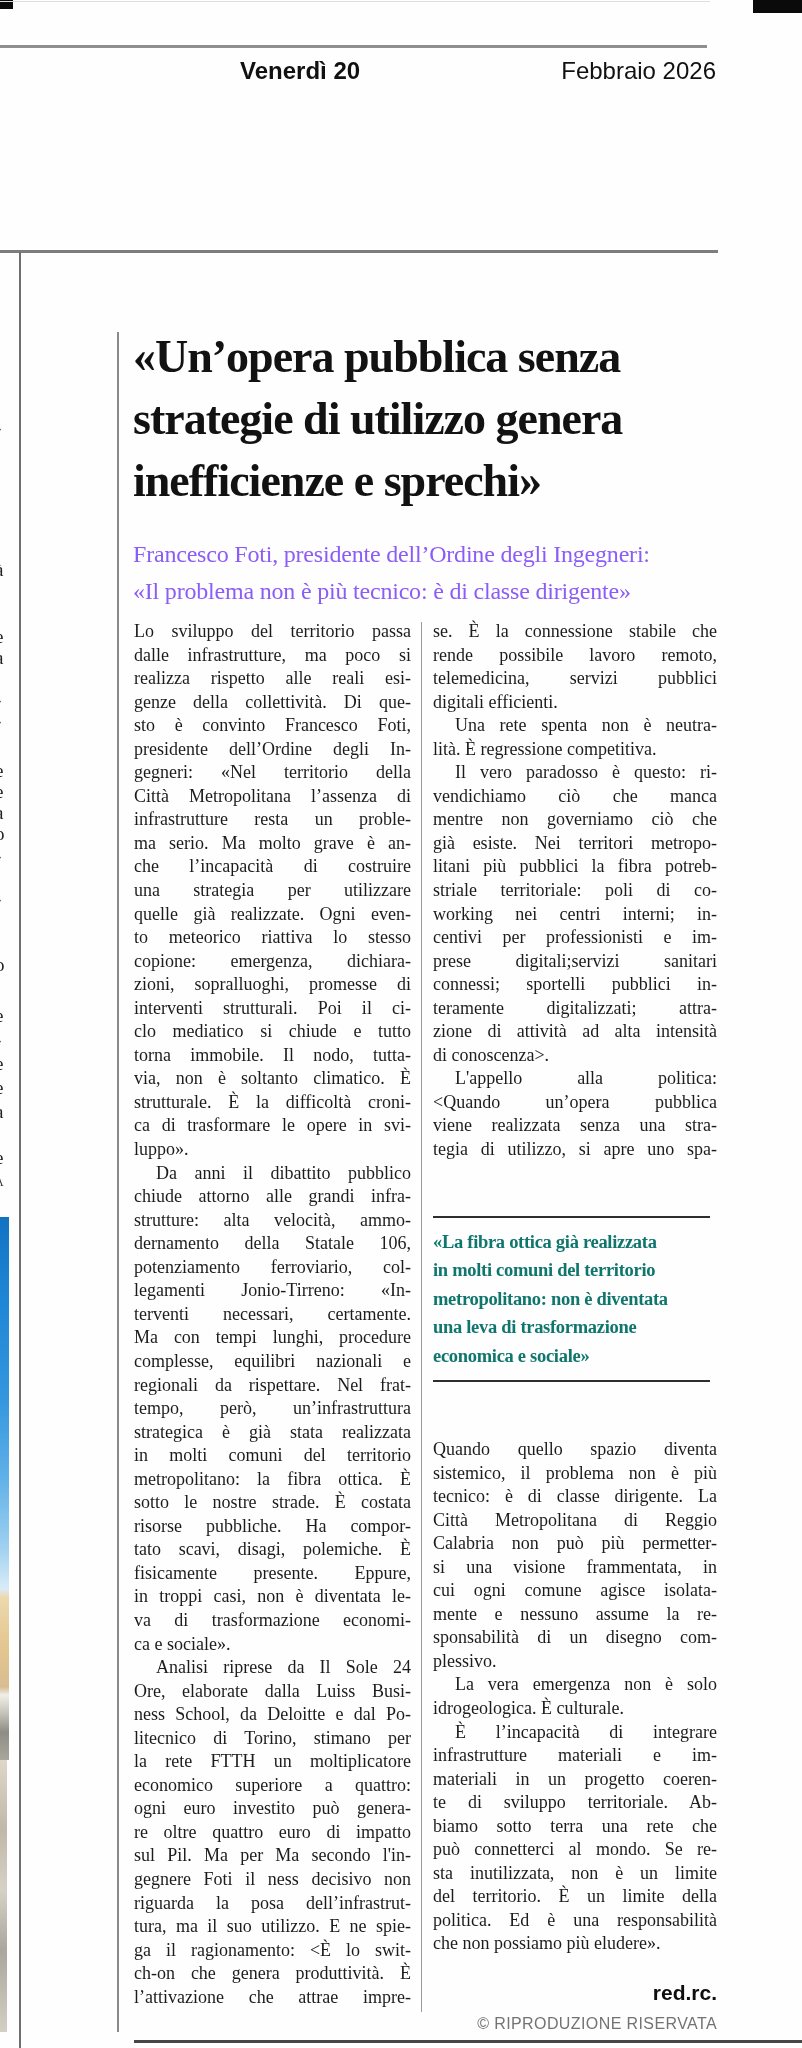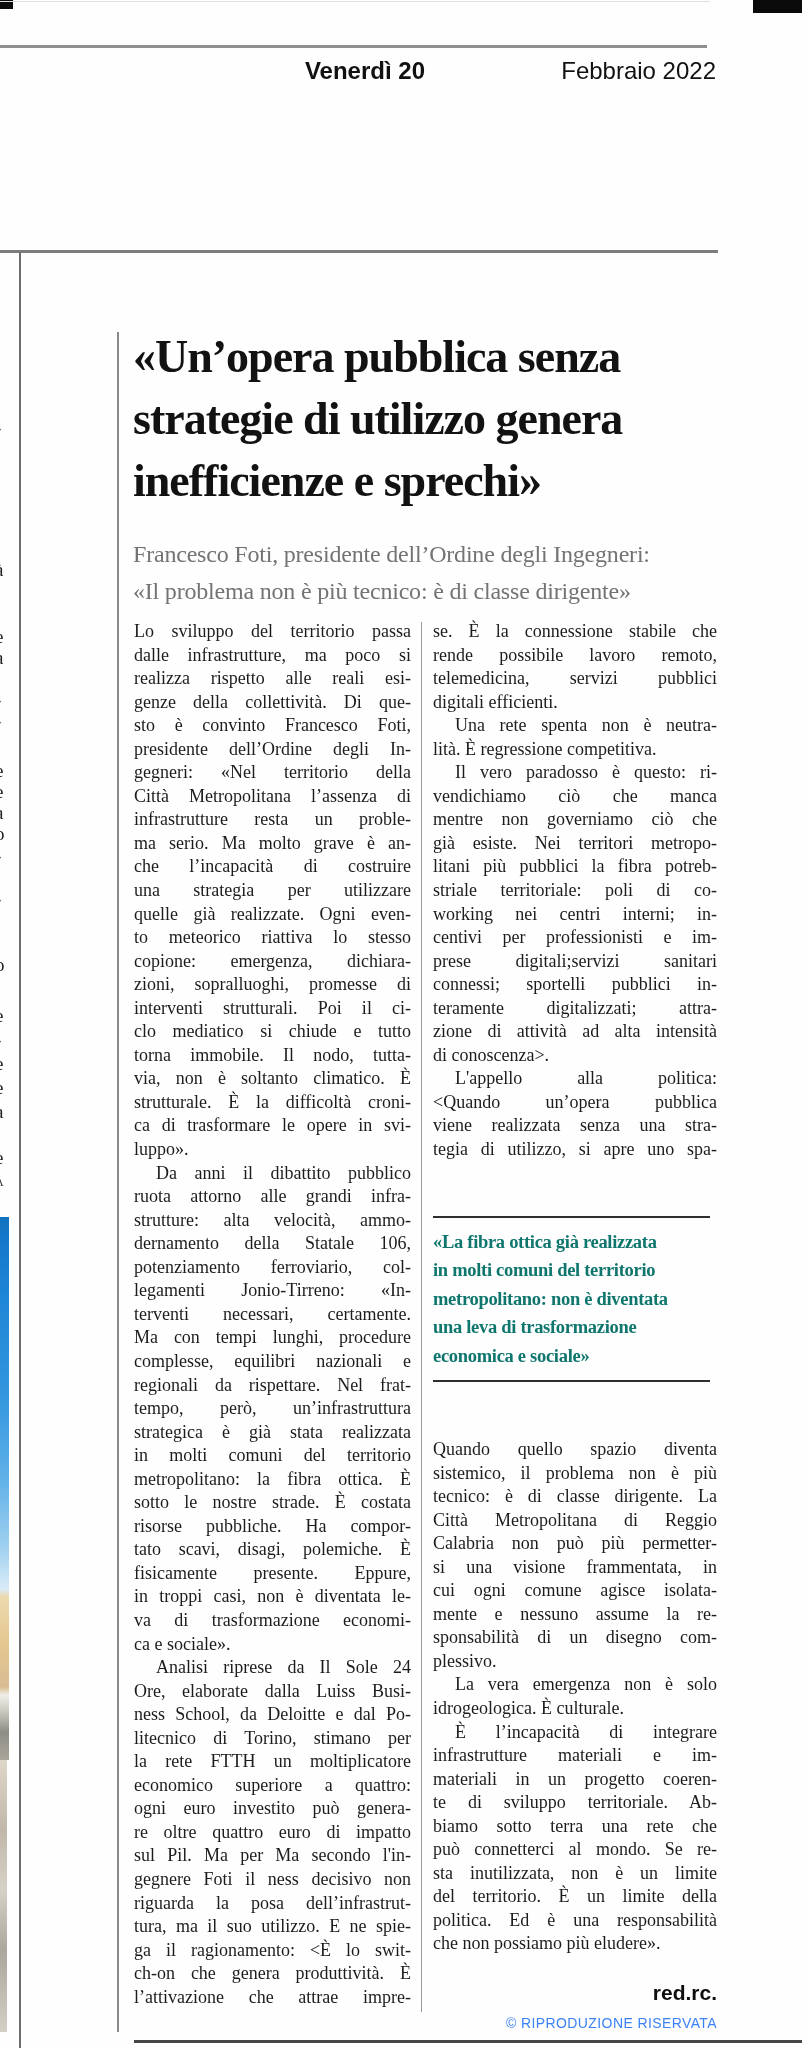--- a/index.html
+++ b/index.html
@@ -21,48 +21,48 @@
   .rule-bottom{position:absolute;left:134px;top:2040px;width:668px;height:3px;background:#474747;}
   .vline-farleft{position:absolute;left:19px;top:252px;width:2px;height:1796px;background:#6e6e6e;}
   .vline-article{position:absolute;left:117px;top:332px;width:2px;height:1700px;background:#8a8a8a;}
   .vline-divider{position:absolute;left:421px;top:622px;width:1px;height:1390px;background:#9a9a9a;}
   .pq-rule{position:absolute;left:433px;width:277px;height:2px;background:#2e2e2e;}
   .pq-rule.top{top:1216px;}
   .pq-rule.bottom{top:1380px;}
   
   .dateline{position:absolute;top:57px;left:0;width:802px;height:32px;
     font-family:"Liberation Sans", sans-serif;font-size:24px;color:#111;}
-  .date-day{position:absolute;left:240px;width:185px;text-align:right;font-weight:700;}
+  .date-day{position:absolute;left:240px;width:185px;font-weight:700;}
   .date-monthyear{position:absolute;left:490px;width:226px;text-align:right;font-weight:400;}
   
   .headline{position:absolute;left:133px;top:326px;width:592px;
     font-family:"Liberation Serif", serif;font-weight:700;font-size:46px;
     line-height:62px;letter-spacing:-1px;color:#121212;}
   .standfirst{position:absolute;left:133px;top:536px;width:592px;
     font-family:"Liberation Serif", serif;font-weight:400;font-size:24px;
-    line-height:37px;letter-spacing:-0.2px;color:#737373;}
+    line-height:37px;letter-spacing:-0.2px;color:#8b5cf6;}
   
   .bodycol{position:absolute;top:620px;font-size:18px;color:#1c1c1c;}
   .bodycol>div{height:23.55px;line-height:23.55px;overflow:hidden;
     text-align:justify;text-align-last:justify;}
   .bodycol>div.l{text-align-last:left;}
   .bodycol>div.ji{text-indent:22px;}
   .col1{left:134px;width:277px;}
   .col2a{left:433px;width:284px;}
   .col2b{left:433px;top:1438px;width:284px;}
   
   .pullquote{position:absolute;left:433px;top:1228px;width:280px;
     font-family:"Liberation Serif", serif;font-weight:700;font-size:18.5px;
     line-height:28.4px;letter-spacing:-0.3px;color:#0f766e;}
   .pullquote>div{white-space:nowrap;}
   
   .byline{position:absolute;left:433px;top:1981px;width:284px;text-align:right;
     font-family:"Liberation Sans", sans-serif;font-weight:700;font-size:21px;color:#0e0e0e;}
   .copyright{position:absolute;left:433px;top:2015px;width:284px;text-align:right;
-    font-family:"Liberation Sans", sans-serif;font-size:14px;letter-spacing:0.4px;color:#3b82f6;}
+    font-family:"Liberation Sans", sans-serif;font-size:16px;letter-spacing:0.4px;color:#737373;}
   
   .edge-frags{position:absolute;left:0;top:0;width:10px;height:2048px;}
   .edge-frags span{position:absolute;left:-5px;font-family:"Liberation Serif", serif;
     font-size:19px;line-height:19px;color:#222;}
   .edge-frags span:last-child{font-size:12px;color:#333;}
   .photo-sliver{position:absolute;left:0;top:1217px;width:9px;height:543px;
     background:linear-gradient(180deg,
       #1272c2 0px,#1e86d6 80px,#3396de 180px,#5fb0e8 260px,#9fd0f0 330px,#d9ecf7 372px,
       #ecd9ae 380px,#e3c68f 430px,#d9bd92 470px,
       #efefe9 478px,#c9c7bd 495px,#8e8d86 515px,#a9a69b 543px);}
@@ -75,21 +75,21 @@
 <div class="page">
 
   <div class="corner-tl"></div>
   <div class="corner-tr"></div>
   <div class="hairline-top"></div>
 
   <div class="rule-top"></div>
 
   <div class="dateline">
     <span class="date-day">Venerdì 20</span>
-    <span class="date-monthyear">Febbraio 2022</span>
+    <span class="date-monthyear">Febbraio 2026</span>
   </div>
 
   <div class="rule-header"></div>
 
   <div class="vline-farleft"></div>
   <div class="vline-article"></div>
   <div class="vline-divider"></div>
 
   <div class="headline">
       <div>«Un’opera pubblica senza</div>
@@ -120,21 +120,21 @@
       <div class="j">copione: emergenza, dichiara-</div>
       <div class="j">zioni, sopralluoghi, promesse di</div>
       <div class="j">interventi strutturali. Poi il ci-</div>
       <div class="j">clo mediatico si chiude e tutto</div>
       <div class="j">torna immobile. Il nodo, tutta-</div>
       <div class="j">via, non è soltanto climatico. È</div>
       <div class="j">strutturale. È la difficoltà croni-</div>
       <div class="j">ca di trasformare le opere in svi-</div>
       <div class="l">luppo».</div>
       <div class="ji">Da anni il dibattito pubblico</div>
-      <div class="j">ruota attorno alle grandi infra-</div>
+      <div class="j">chiude attorno alle grandi infra-</div>
       <div class="j">strutture: alta velocità, ammo-</div>
       <div class="j">dernamento della Statale 106,</div>
       <div class="j">potenziamento ferroviario, col-</div>
       <div class="j">legamenti Jonio-Tirreno: «In-</div>
       <div class="j">terventi necessari, certamente.</div>
       <div class="j">Ma con tempi lunghi, procedure</div>
       <div class="j">complesse, equilibri nazionali e</div>
       <div class="j">regionali da rispettare. Nel frat-</div>
       <div class="j">tempo, però, un’infrastruttura</div>
       <div class="j">strategica è già stata realizzata</div>

